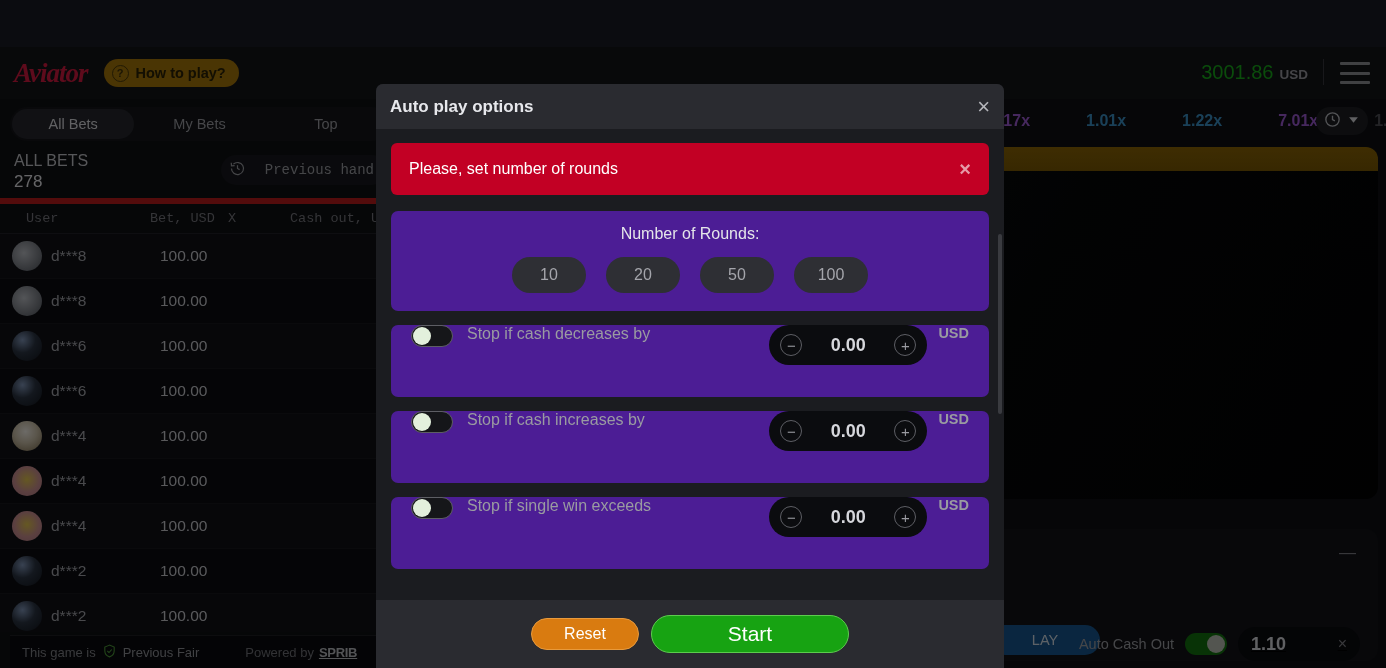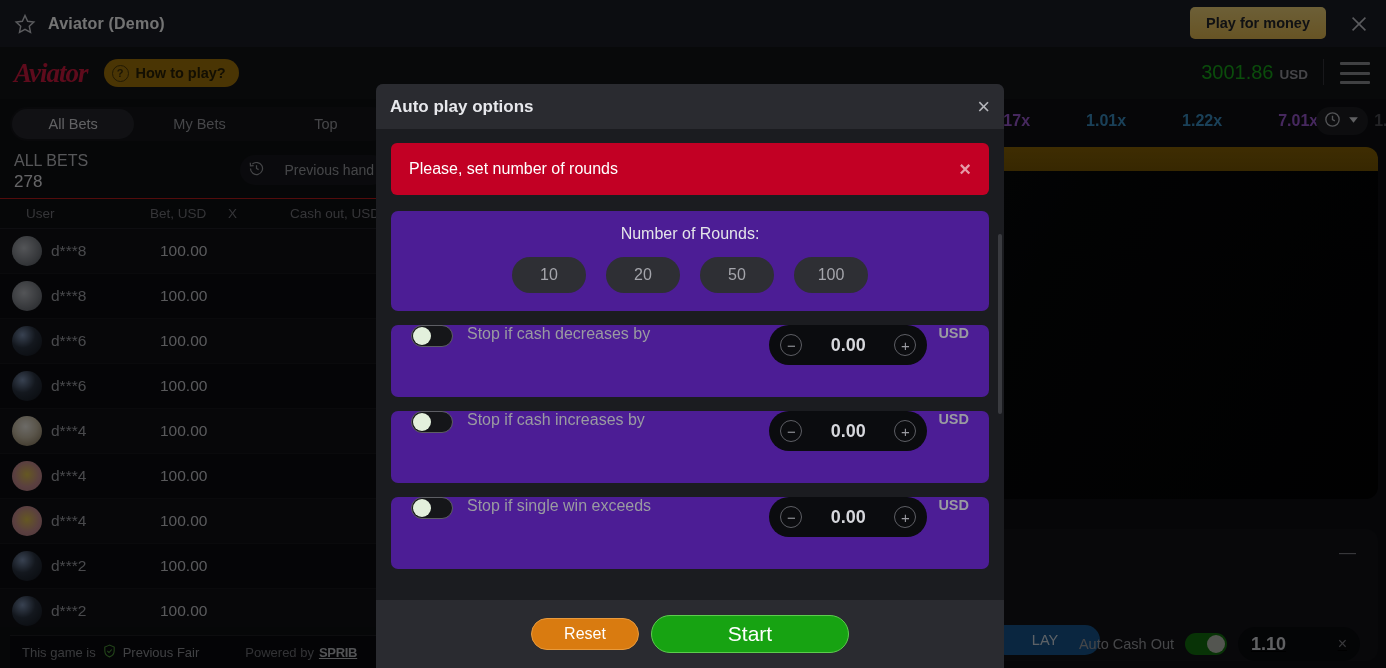--- a/index.html
+++ b/index.html
@@ -74,25 +74,25 @@
     align-items: center; justify-content: center;
     color: #9b9ca2; font-size: 14.5px; cursor: pointer;
   }
   .tab.active { background: #26272d; color: #d7d8dc; }
   .allbets-row { display: flex; align-items: flex-start; justify-content: space-between; padding: 10px 12px 6px 14px; }
   .allbets-label { color: #bfc0c5; font-size: 16px; line-height: 20px; }
   .allbets-count { color: #dfe0e4; font-size: 17px; line-height: 21px; }
   .prev-hand {
     height: 30px; padding: 0 13px 0 8px; border-radius: 15px; background: #17181d;
     display: flex; align-items: center; gap: 19px; color: #9a9ba1; font-size: 14px;
-    cursor: pointer; margin-top: 4px;
+    cursor: pointer; margin-top: 4px; font-family: Liberation Mono, monospace;
   }
   .bets-head {
-    display: flex; border-top: 1px solid #b91c1c; border-bottom: 1px solid #202126;
-    padding: 7px 0 7px 0; color: #75767c; font-size: 13.5px;
+    display: flex; border-top: 6px solid #b91c1c; border-bottom: 1px solid #202126;
+    padding: 7px 0 7px 0; color: #75767c; font-size: 13.5px; font-family: Liberation Mono, monospace;
   }
   .c-user { width: 150px; padding-left: 26px; }
   .c-bet { width: 78px; }
   .c-x { width: 62px; }
   .c-cash { flex: 1; }
   .bets-list { position: relative; height: 398px; overflow: hidden; }
   .bet-row {
     display: flex; align-items: center; height: 45px;
     border-bottom: 1px solid #17181c; color: #a2a3a9; font-size: 15.5px;
   }
@@ -259,35 +259,20 @@
     border: 1.5px solid #5ccc4e; color: #fff; font-size: 21px;
     display: flex; align-items: center; justify-content: center; cursor: pointer;
   }
   .m-scroll { position: absolute; right: 2px; top: 150px; width: 4px; height: 180px; background: #3a3b40; border-radius: 2px; }
 </style>
 </head>
 <body>
 
 <div id="root">
 
-  <div class="winbar">
-    <span class="star-icon">
-      <svg width="22" height="22" viewBox="0 0 24 24" fill="none" stroke="#c9cad0" stroke-width="1.6">
-        <polygon points="12,2.8 14.9,9.1 21.6,9.9 16.7,14.5 18,21.2 12,17.9 6,21.2 7.3,14.5 2.4,9.9 9.1,9.1"></polygon>
-      </svg>
-    </span>
-    <span class="win-title">Aviator (Demo)</span>
-    <button class="play-money">Play for money</button>
-    <span class="win-close">
-      <svg width="22" height="22" viewBox="0 0 24 24" stroke="#c9cad0" stroke-width="1.7">
-          <line x1="5" y1="5" x2="19" y2="19"></line>
-          <line x1="19" y1="5" x2="5" y2="19"></line>
-        </svg>
-    </span>
-  </div>
 
   <div class="gameheader">
     <span class="logo">Aviator</span>
     <div class="howto">
       <span class="qmark">?</span>
       <span>How to play?</span>
     </div>
     <div class="balance">
       <span class="amt">3001.86</span>
       <span class="cur">USD</span>

